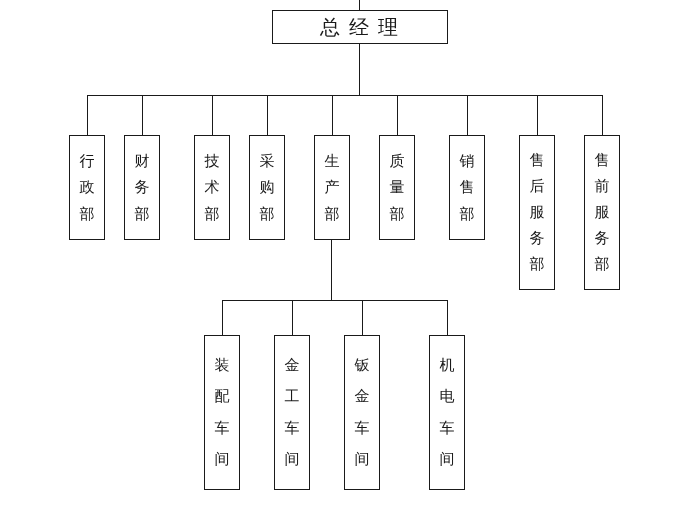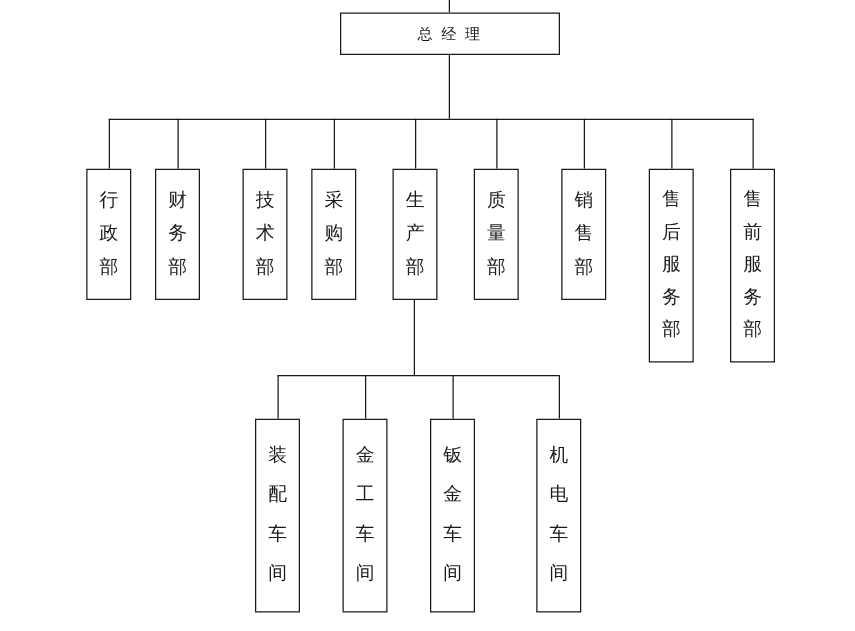--- a/index.html
+++ b/index.html
@@ -18,21 +18,21 @@
   .box {
     position: absolute;
     border: 1px solid #1a1a1a;
     background: #ffffff;
     box-sizing: border-box;
     display: flex;
   }
   .root-box {
     left: 272px; top: 10px; width: 176px; height: 34px;
     align-items: center; justify-content: center;
-    font-size: 12px; letter-spacing: 2px;
+    font-size: 20px; letter-spacing: 2px;
   }
   .vbox {
     flex-direction: column;
     align-items: center;
     justify-content: space-evenly;
     width: 36px;
     font-size: 15px;
     padding: 6px 0;
   }
   .vbox div { line-height: 1; }

